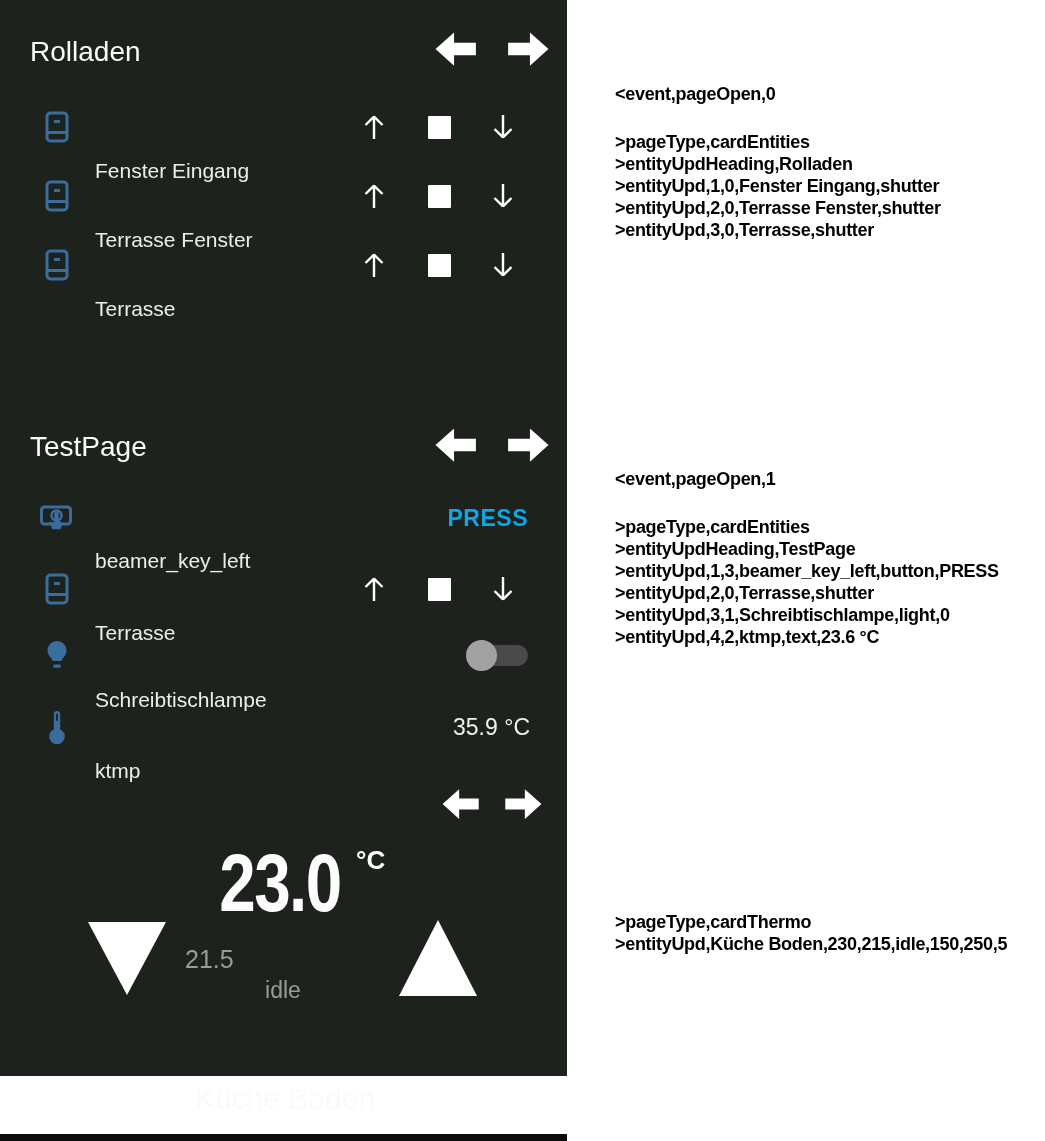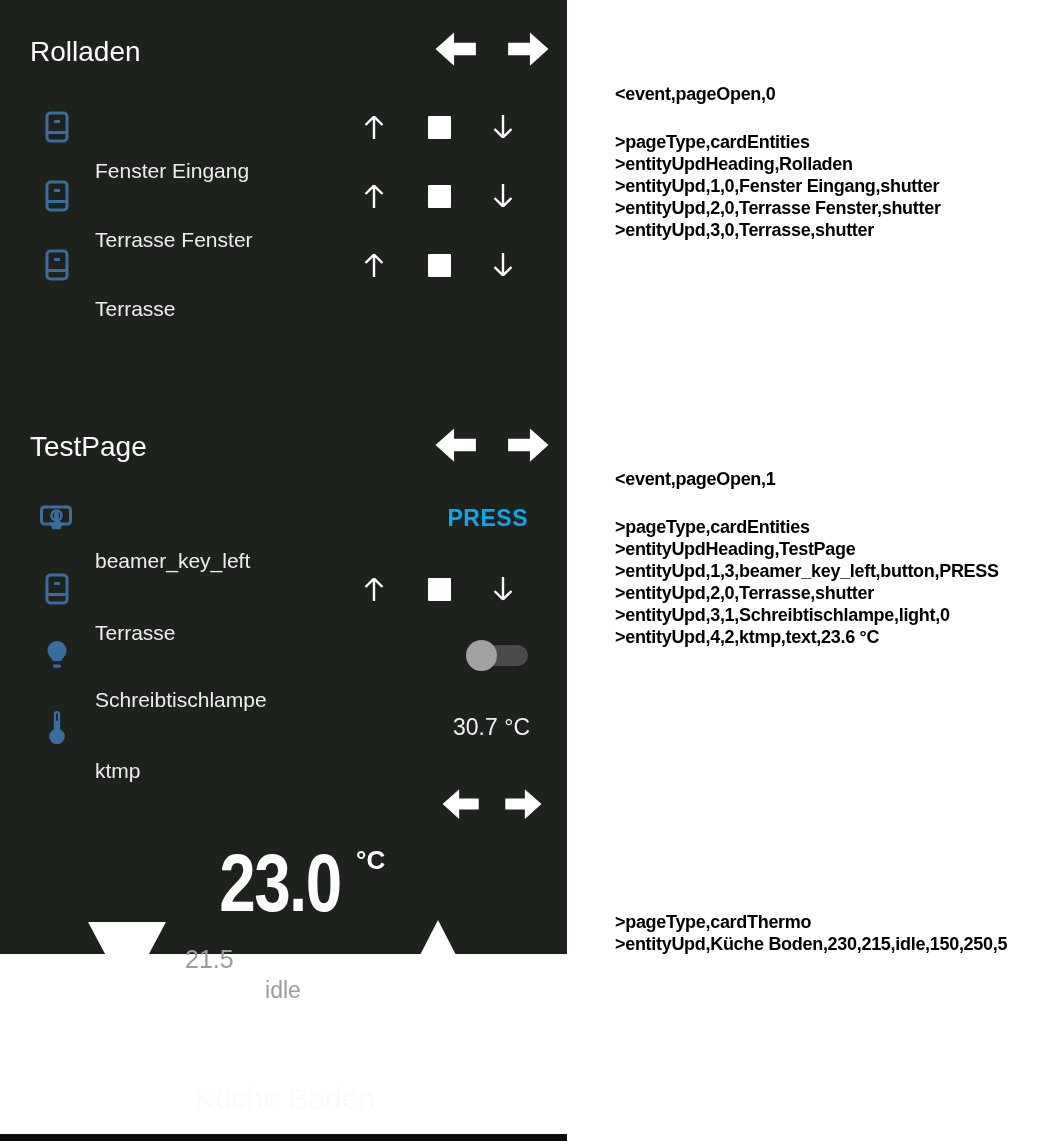--- a/index.html
+++ b/index.html
@@ -4,21 +4,21 @@
 <style>
   html,body{margin:0;padding:0;}
   body{
     position:relative;
     width:1045px;height:1141px;
     background:#ffffff;
     font-family:"Liberation Sans", sans-serif;
     overflow:hidden;
   }
   .panel{
-    position:absolute;left:0;top:0;width:567px;height:954px;
+    position:absolute;left:0;top:0;width:567px;height:1076px;
     background:#1e221d;
   }
   .abs{position:absolute;}
   .heading{
     position:absolute;left:30px;
     font-size:28px;line-height:32px;color:#fbfbfb;font-weight:400;
   }
   .entity-label{
     position:absolute;left:95px;
     font-size:21px;line-height:30px;color:#ededed;font-weight:400;margin-top:44px;
@@ -214,21 +214,21 @@
         <div class="toggle-track"></div>
         <div class="toggle-knob"></div>
       </div>
     </div>
 
     <div>
       <svg class="abs" style="left:47px;top:709px;width:20px;height:36px" viewBox="0 0 20 36">
           <use href="#thermo-glyph"></use>
         </svg>
       <div class="entity-label" style="top:712px">ktmp</div>
-      <div class="entity-value" style="top:713px">30.7 °C</div>
+      <div class="entity-value" style="top:713px">35.9 °C</div>
     </div>
   </div>
 
   <div>
     <svg class="nav-arrow small" style="left:441px;top:787px" viewBox="0 0 44 40">
         <use href="#arrow-left-block"></use>
       </svg>
     <svg class="nav-arrow small" style="left:505px;top:787px" viewBox="0 0 44 40">
         <use href="#arrow-right-block"></use>
       </svg>

